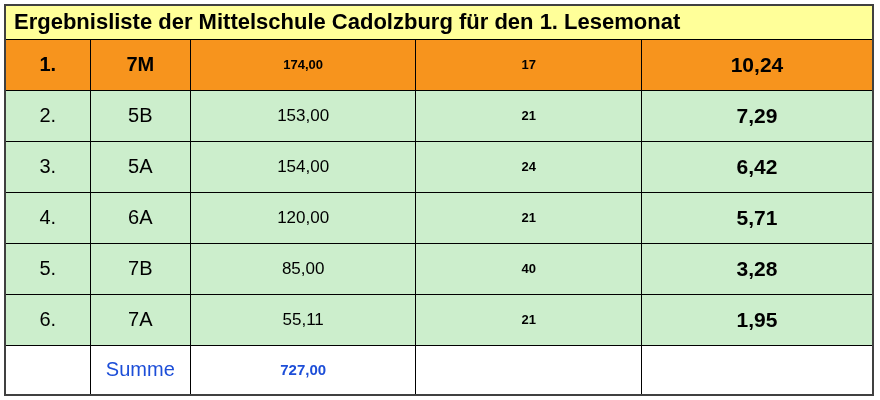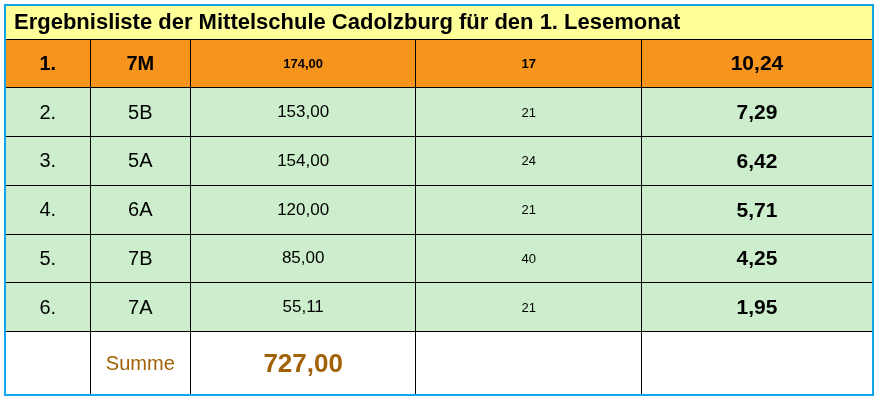--- a/index.html
+++ b/index.html
@@ -19,21 +19,21 @@
     top: 4px;
     width: 870px;
     height: 392px;
     box-sizing: border-box;
   }
   table.result {
     border-collapse: collapse;
     table-layout: fixed;
     width: 870px;
     height: 392px;
-    border: 2px solid #0ea5e9;
+    border: 2px solid #404040;
   }
   table.result td {
     border: 1px solid #000000;
     text-align: center;
     vertical-align: middle;
     padding: 0 4px;
     box-sizing: border-box;
   }
   .title-cell {
     background: #ffff99;
@@ -55,31 +55,31 @@
     background: #cceecc;
     color: #000000;
   }
   .row-first td {
     background: #f7941d !important;
     font-weight: bold;
   }
   .c-platz { font-size: 20px; }
   .c-klasse { font-size: 20px; }
   .c-hoehe { font-size: 17px; }
-  .c-anzahl { font-size: 13px; }
+  .c-anzahl { font-size: 13px; font-weight: bold; }
   .c-lesecm { font-size: 21px; font-weight: bold; }
   .row-first .c-hoehe { font-size: 13px; }
   .row-first .c-anzahl { font-size: 13px; }
   .row-first .c-lesecm { font-size: 21px; }
   .sum-row td {
     background: #ffffff;
-    color: #a16207;
+    color: #1d4ed8;
   }
   .sum-row .c-klasse { font-size: 20px; }
-  .sum-row .c-hoehe { font-size: 26px; font-weight: bold; }
+  .sum-row .c-hoehe { font-size: 15px; font-weight: bold; }
   .empty { background: #ffffff; }
 </style>
 </head>
 <body>
 
 <div class="sheet">
   <table class="result">
     <colgroup>
       <col style="width:85px">
       <col style="width:100px">
@@ -118,21 +118,21 @@
         <td class="c-klasse">6A</td>
         <td class="c-hoehe">120,00</td>
         <td class="c-anzahl">21</td>
         <td class="c-lesecm">5,71</td>
       </tr>
       <tr class="body-row">
         <td class="c-platz">5.</td>
         <td class="c-klasse">7B</td>
         <td class="c-hoehe">85,00</td>
         <td class="c-anzahl">40</td>
-        <td class="c-lesecm">4,25</td>
+        <td class="c-lesecm">3,28</td>
       </tr>
       <tr class="body-row">
         <td class="c-platz">6.</td>
         <td class="c-klasse">7A</td>
         <td class="c-hoehe">55,11</td>
         <td class="c-anzahl">21</td>
         <td class="c-lesecm">1,95</td>
       </tr>
 
       <tr class="sum-row">

